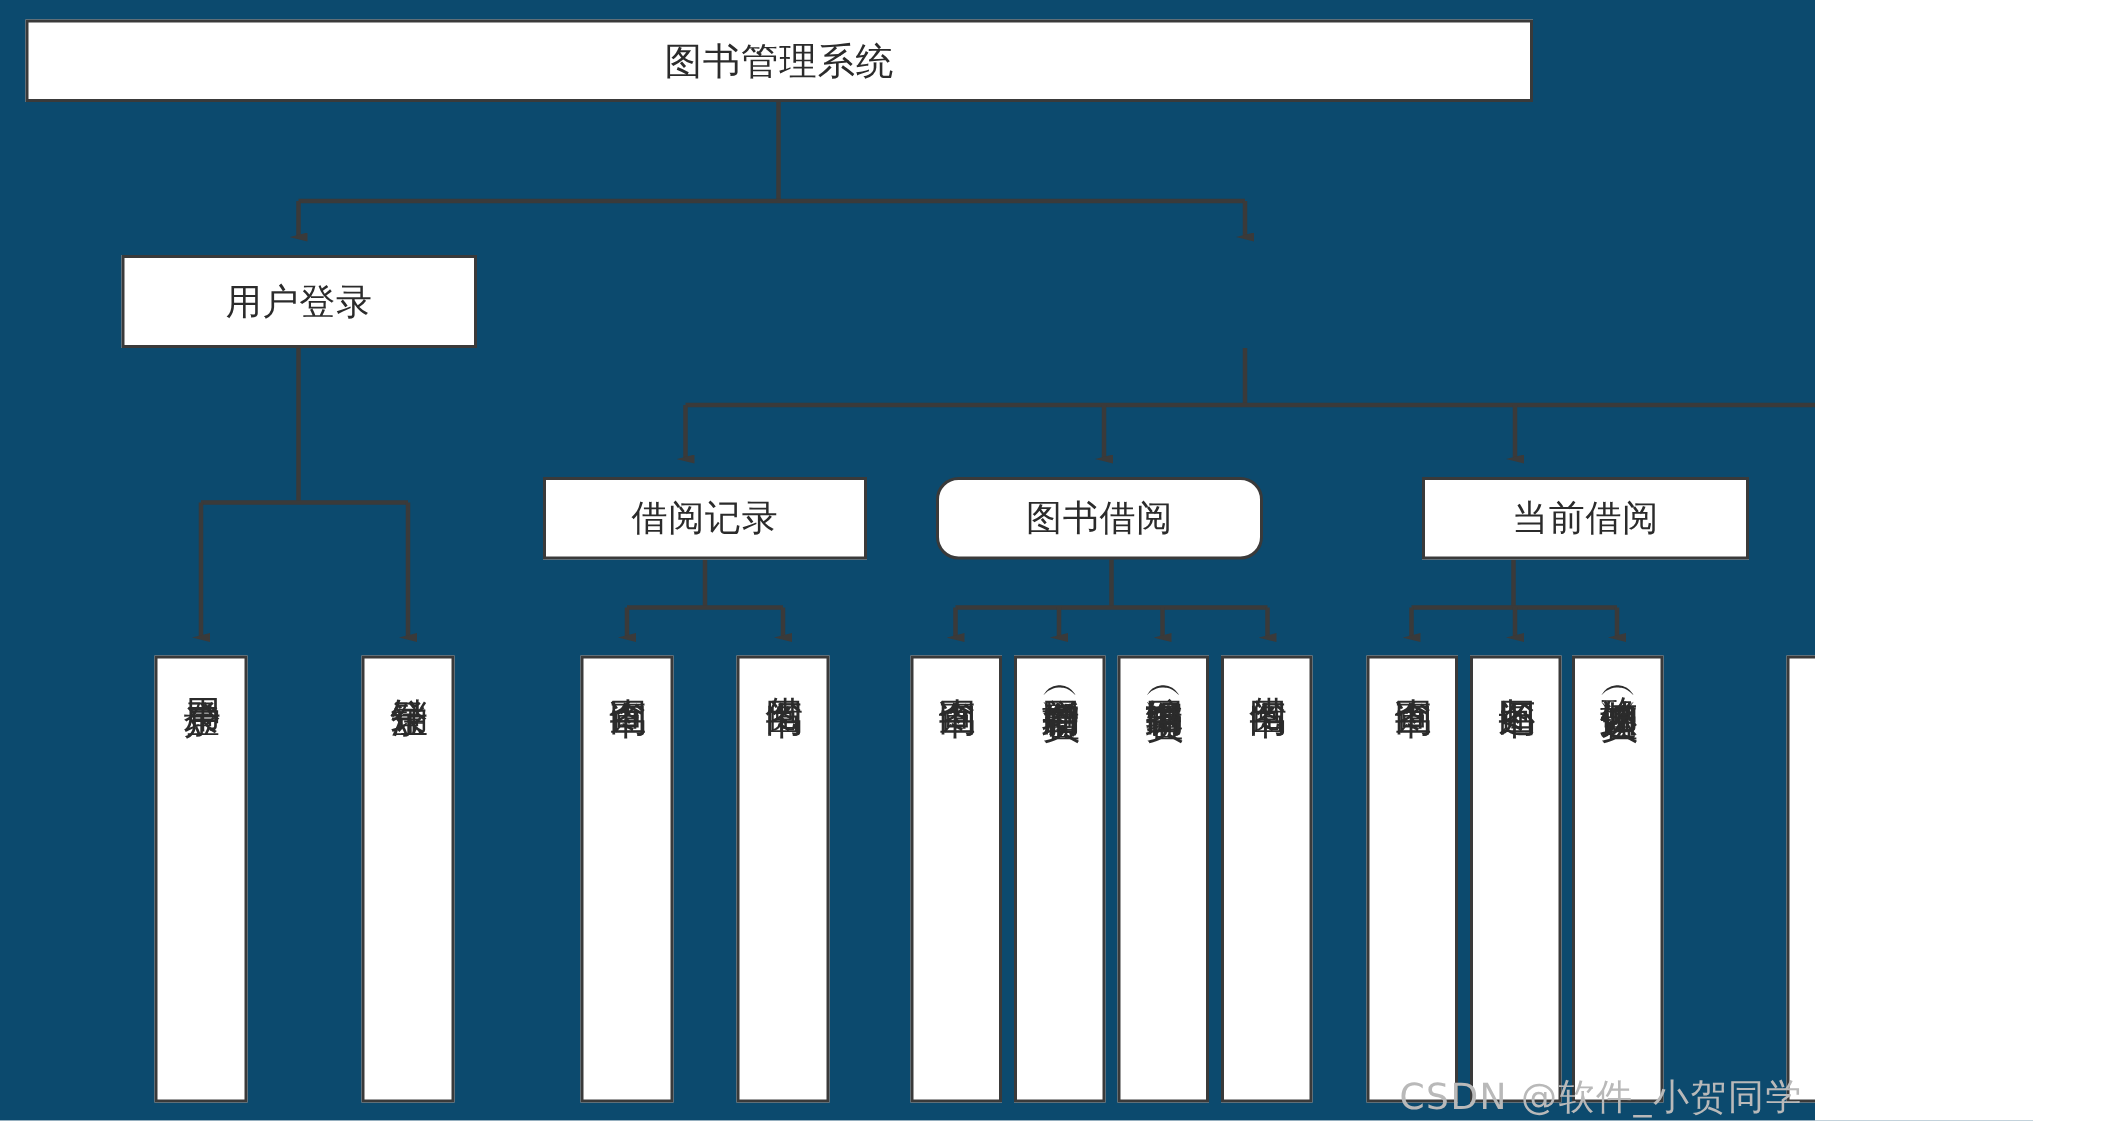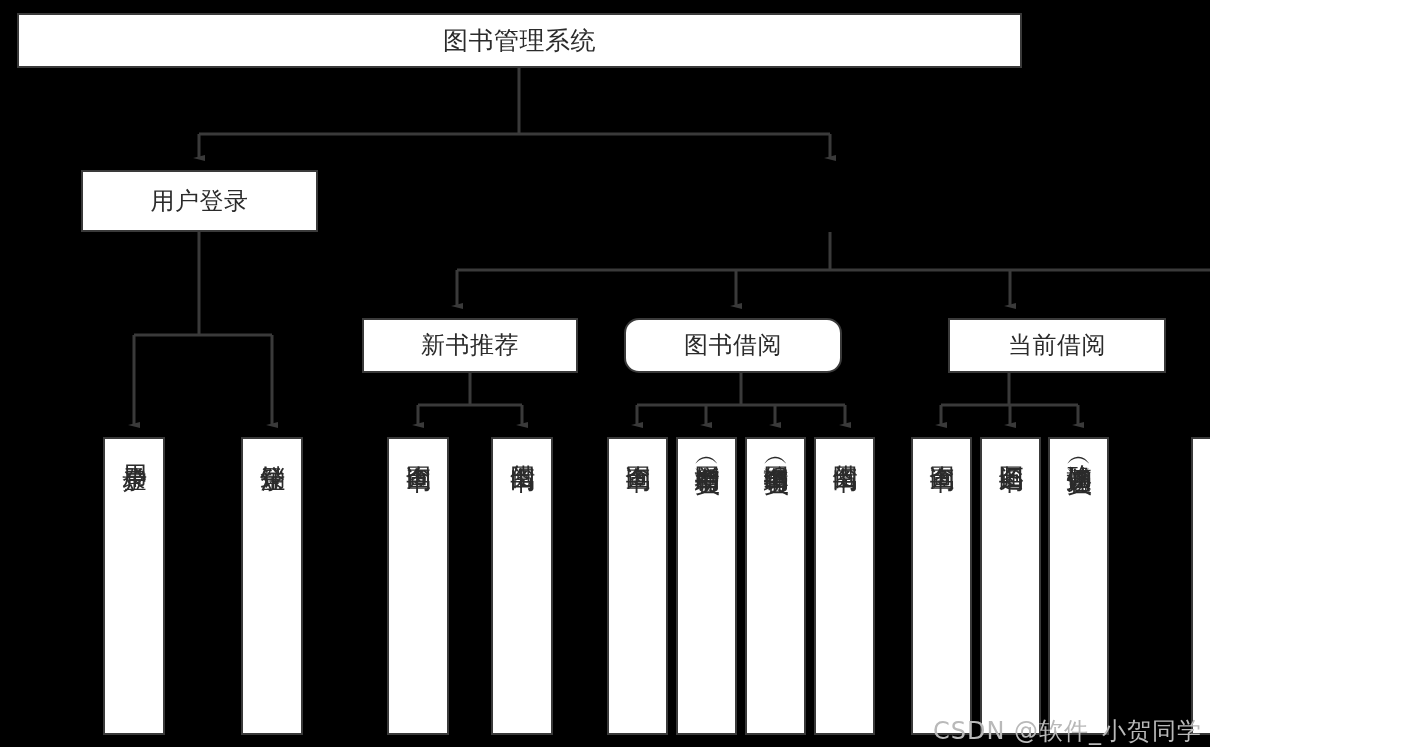--- a/index.html
+++ b/index.html
@@ -1,17 +1,17 @@
 <!DOCTYPE html>
 <html><head>
 <meta charset="utf-8">
 <style>
   html,body{margin:0;padding:0;background:#ffffff;}
   body{font-family:"DejaVu Sans","Liberation Sans",sans-serif;}
-  #stage{position:relative;width:1210px;height:747px;background:#000000;overflow:hidden;}
+  #stage{position:relative;width:1210px;height:747px;background:#0c4a6e;overflow:hidden;}
   #wires{position:absolute;left:0;top:0;width:1405px;height:747px;}
   .node{
     position:absolute;
     box-sizing:border-box;
     background:#ffffff;
     border:2.5px solid #3a3a3a;
     display:flex;
     align-items:center;
     justify-content:center;
     color:#2b2b2b;
@@ -109,21 +109,21 @@
 
   <div class="node h-node" id="n-root" style="left:17px;top:13px;width:1005px;height:55px;">
     <span class="lbl">图书管理系统</span>
   </div>
 
   <div class="node h-node" style="left:81px;top:170px;width:237px;height:62px;">
     <span class="lbl">用户登录</span>
   </div>
 
   <div class="node h-node" style="left:362px;top:318px;width:216px;height:55px;">
-    <span class="lbl">新书推荐</span>
+    <span class="lbl">借阅记录</span>
   </div>
   <div class="node h-node" style="left:624px;top:318px;width:218px;height:55px;border-radius:15px;">
     <span class="lbl">图书借阅</span>
   </div>
   <div class="node h-node" style="left:948px;top:318px;width:218px;height:55px;">
     <span class="lbl">当前借阅</span>
   </div>
 
   <div class="node v-node" style="left:103px;top:437px;width:62px;height:298px;">
     <span class="lbl">用户登录</span>

